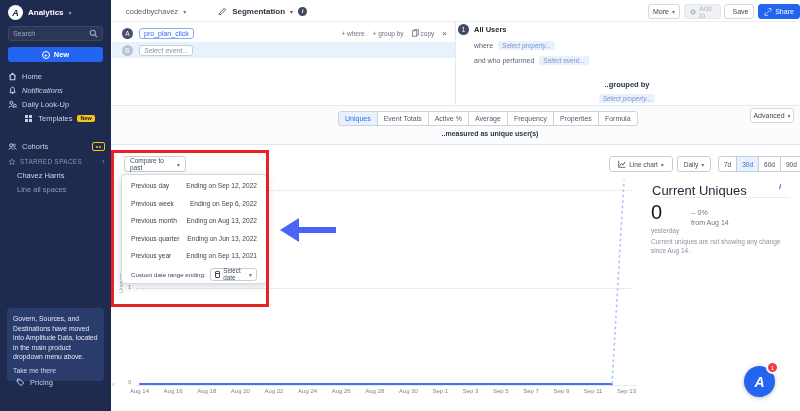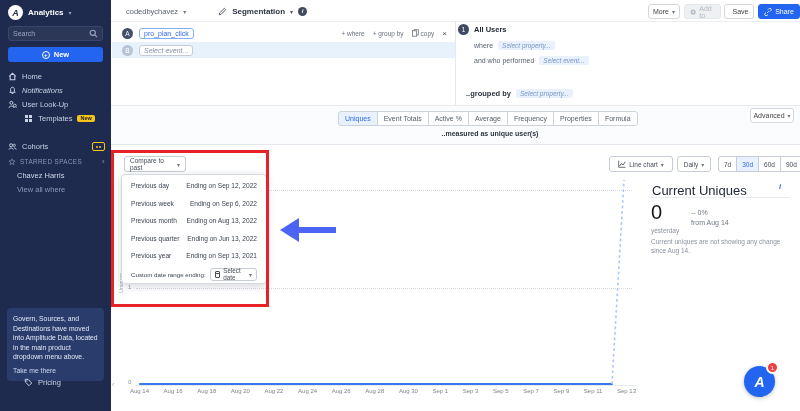--- a/index.html
+++ b/index.html
@@ -21,21 +21,21 @@
   .plus-circle { width:8px; height:8px; border:1px solid #fff; border-radius:50%; font-size:6px; line-height:6px; text-align:center; }
   .nav-item { position:absolute; left:0; width:111px; height:13px; display:flex; align-items:center; gap:5px; padding-left:8px; font-size:7.5px; color:#c7d0e5; cursor:pointer; }
   .badge-new { background:#f5c518; color:#222; font-size:5.5px; font-weight:bold; border-radius:2px; padding:0px 3px; line-height:7px; }
   .cohort-badge { position:absolute; right:6px; width:13px; height:9px; border:1px solid #f5c518; border-radius:2px; display:flex; align-items:center; justify-content:center; gap:1px; }
   .cohort-badge i { width:2px; height:2px; background:#f5c518; border-radius:50%; }
   .starred-header { position:absolute; left:8px; top:157px; width:97px; display:flex; align-items:center; gap:4px; font-size:6.3px; letter-spacing:0.4px; color:#8b97b8; }
   .starred-header .chevr { margin-left:auto; font-size:8px; color:#8b97b8; }
   .starred-item { position:absolute; left:17px; font-size:7.5px; cursor:pointer; }
   .notice { position:absolute; left:7px; top:308px; width:97px; background:#2a3c6b; border-radius:4px; padding:6px 6px; font-size:6.8px; line-height:1.4; color:#e2e8f6; }
   .notice .link { display:block; margin-top:4px; color:#cdd8f0; cursor:pointer; }
-  .side-foot { position:absolute; left:0; width:111px; height:13px; display:flex; align-items:center; gap:5px; padding-left:24px; font-size:7.5px; color:#c7d0e5; cursor:pointer; }
+  .side-foot { position:absolute; left:0; width:111px; height:13px; display:flex; align-items:center; gap:5px; padding-left:16px; font-size:7.5px; color:#c7d0e5; cursor:pointer; }
 
   
   .topbar { position:absolute; left:111px; top:0; width:689px; height:22px; background:#fff; border-bottom:1px solid #ededf1; }
   .tb-left { position:absolute; left:15px; top:0; height:22px; display:flex; align-items:center; gap:5px; }
   .tb-text { font-size:7.5px; color:#5a6170; cursor:pointer; }
   .tb-view { font-size:8px; color:#2c3340; font-weight:bold; cursor:pointer; }
   .info-dot { width:9px; height:9px; background:#414b5e; color:#fff; border-radius:50%; font-size:6px; display:flex; align-items:center; justify-content:center; font-style:italic; font-weight:bold; }
   .tb-btn { position:absolute; top:4px; height:15px; border:1px solid #d3d8df; border-radius:3px; background:#fff; font-size:7px; color:#444; display:flex; align-items:center; justify-content:center; gap:3px; cursor:pointer; padding:0 5px; }
   .tb-btn.disabled { background:#eef0f2; border-color:#e4e7ea; color:#b3bac4; cursor:default; }
   .tb-btn.primary { background:#2364f0; border-color:#2364f0; color:#fff; }
@@ -154,21 +154,21 @@
         </svg>
       <span>Notifications</span>
     </div>
     <div class="nav-item" style="top:98px;">
       <svg class="ic" width="9" height="9" viewBox="0 0 9 9">
           <circle cx="3.4" cy="2.8" r="1.5" fill="none" stroke="#c7d0e5" stroke-width="1"></circle>
           <path d="M1 7.8 C1 5.6 5.8 5.6 5.8 7.8" fill="none" stroke="#c7d0e5" stroke-width="1"></path>
           <circle cx="6.8" cy="5.6" r="1.4" fill="none" stroke="#c7d0e5" stroke-width="0.9"></circle>
           <line x1="7.8" y1="6.7" x2="8.7" y2="7.6" stroke="#c7d0e5" stroke-width="0.9"></line>
         </svg>
-      <span>User Look-Up</span>
+      <span>Daily Look-Up</span>
     </div>
     <div class="nav-item" style="top:112px;justify-content:center;">
       <svg class="ic" width="9" height="9" viewBox="0 0 9 9">
           <rect x="1" y="1" width="3" height="3" fill="#c7d0e5"></rect>
           <rect x="5" y="1" width="3" height="3" fill="#c7d0e5"></rect>
           <rect x="1" y="5" width="3" height="3" fill="#c7d0e5"></rect>
           <rect x="5" y="5" width="3" height="3" fill="#c7d0e5"></rect>
         </svg>
       <span>Templates</span>
       <span class="badge-new">New</span>
@@ -187,21 +187,21 @@
     </div>
 
     <div class="starred-header">
       <svg class="ic" width="8" height="8" viewBox="0 0 8 8">
           <path d="M4 0.8 L4.9 2.8 L7 3 L5.4 4.4 L5.9 6.6 L4 5.4 L2.1 6.6 L2.6 4.4 L1 3 L3.1 2.8 Z" fill="none" stroke="#8b97b8" stroke-width="0.7"></path>
         </svg>
       <span>STARRED SPACES</span>
       <span class="chevr">›</span>
     </div>
     <div class="starred-item" style="top:171px; color:#cdd5e8;">Chavez Harris</div>
-    <div class="starred-item" style="top:185px; color:#8b97b8;">View all where</div>
+    <div class="starred-item" style="top:185px; color:#8b97b8;">Line all spaces</div>
 
     <div class="notice">
       <span>Govern, Sources, and Destinations have moved into Amplitude Data, located in the main product dropdown menu above.</span>
       <span class="link">Take me there</span>
     </div>
 
     <div class="side-foot" style="top:376px;">
       <svg class="ic" width="9" height="9" viewBox="0 0 9 9">
           <path d="M1.3 1.3 H4 L7.7 5 L5 7.7 L1.3 4 Z" fill="none" stroke="#c7d0e5" stroke-width="1"></path>
           <circle cx="2.9" cy="2.9" r="0.6" fill="#c7d0e5"></circle>
@@ -278,21 +278,21 @@
       <span class="seg-name">All Users</span>
     </div>
     <div class="seg-row" style="padding-left:16px;">
       <span class="seg-label">where</span>
       <span class="chip-soft">Select property...</span>
     </div>
     <div class="seg-row" style="padding-left:16px;">
       <span class="seg-label">and who performed</span>
       <span class="chip-soft">Select event...</span>
     </div>
-    <div class="seg-row" style="padding-left:8px; margin-top:24px;">
+    <div class="seg-row" style="padding-left:8px; margin-top:15px;flex-direction:column;">
       <span class="grouped-label">..grouped by</span>
       <span class="chip-soft">Select property...</span>
     </div>
   </div>
 
   <section class="metrics-band"></section>
   <div class="tabs">
     <span class="tab sel">Uniques</span>
     <span class="tab">Event Totals</span>
     <span class="tab">Active %</span>

